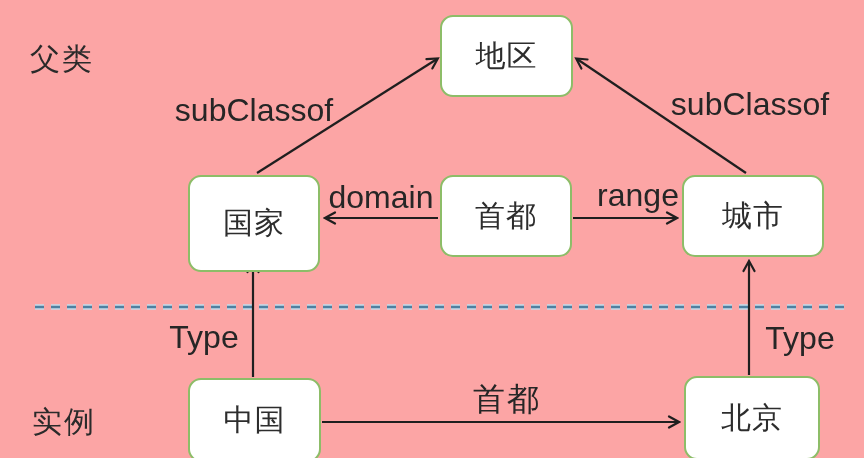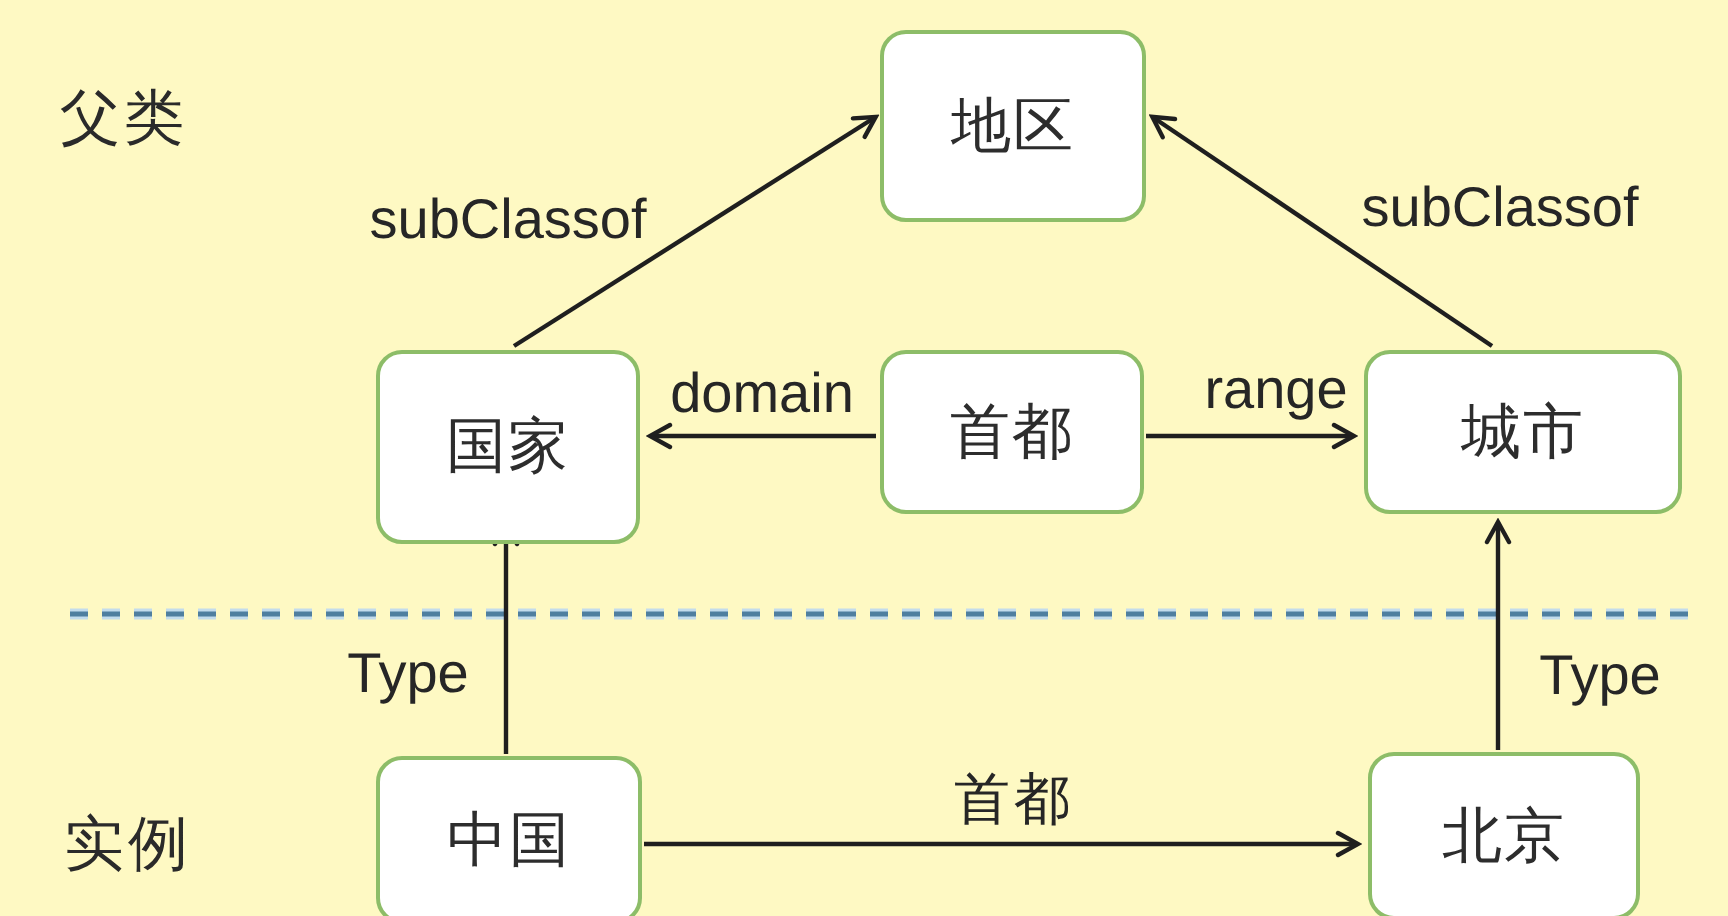--- a/index.html
+++ b/index.html
@@ -6,60 +6,60 @@
     margin: 0;
     padding: 0;
     background: #ffffff;
     font-family: "Liberation Sans", "DejaVu Sans", sans-serif;
   }
   #stage {
     position: relative;
     width: 864px;
     height: 458px;
     overflow: hidden;
-    background: #fef9c3;
+    background: #fca5a5;
   }
   #edges-svg {
     position: absolute;
     left: 0; top: 0;
     width: 864px; height: 458px;
   }
   .node {
     position: absolute;
     box-sizing: border-box;
     background: #ffffff;
     border: 2.5px solid #8dbd68;
     border-radius: 13px;
     display: flex;
     align-items: center;
     justify-content: center;
     font-size: 30px;
     color: #2d2d2d;
     letter-spacing: 1px;
   }
-  .node-region  { left: 440px; top: 15px;  width: 133px; height: 96px; }
+  .node-region  { left: 440px; top: 15px;  width: 133px; height: 82px; }
   .node-country { left: 188px; top: 175px; width: 132px; height: 97px; }
   .node-capital { left: 440px; top: 175px; width: 132px; height: 82px; }
-  .node-city    { left: 682px; top: 175px; width: 159px; height: 82px; }
+  .node-city    { left: 682px; top: 175px; width: 142px; height: 82px; }
   .node-china   { left: 188px; top: 378px; width: 133px; height: 84px; }
   .node-beijing { left: 684px; top: 376px; width: 136px; height: 84px; }
   .row-label {
     position: absolute;
     font-size: 30px;
     color: #2a2a2a;
     letter-spacing: 2px;
     white-space: nowrap;
   }
   .row-label-parent   { left: 30px; top: 39px; }
   .row-label-subclass { left: 33px; top: 199px; }
   .row-label-instance { left: 32px; top: 402px; font-family: Liberation Mono, monospace; }
   .edge-label {
     position: absolute;
     transform: translate(-50%, -50%);
-    font-size: 28px;
+    font-size: 32px;
     color: #262626;
     white-space: nowrap;
     background: transparent;
   }
   .el-subclassof-left  { left: 254px; top: 110px; }
   .el-subclassof-right { left: 750px; top: 104px; }
   .el-domain           { left: 381px; top: 197px; }
   .el-range            { left: 638px; top: 195px; }
   .el-type-left        { left: 204px; top: 337px; }
   .el-type-right       { left: 800px; top: 338px; }

